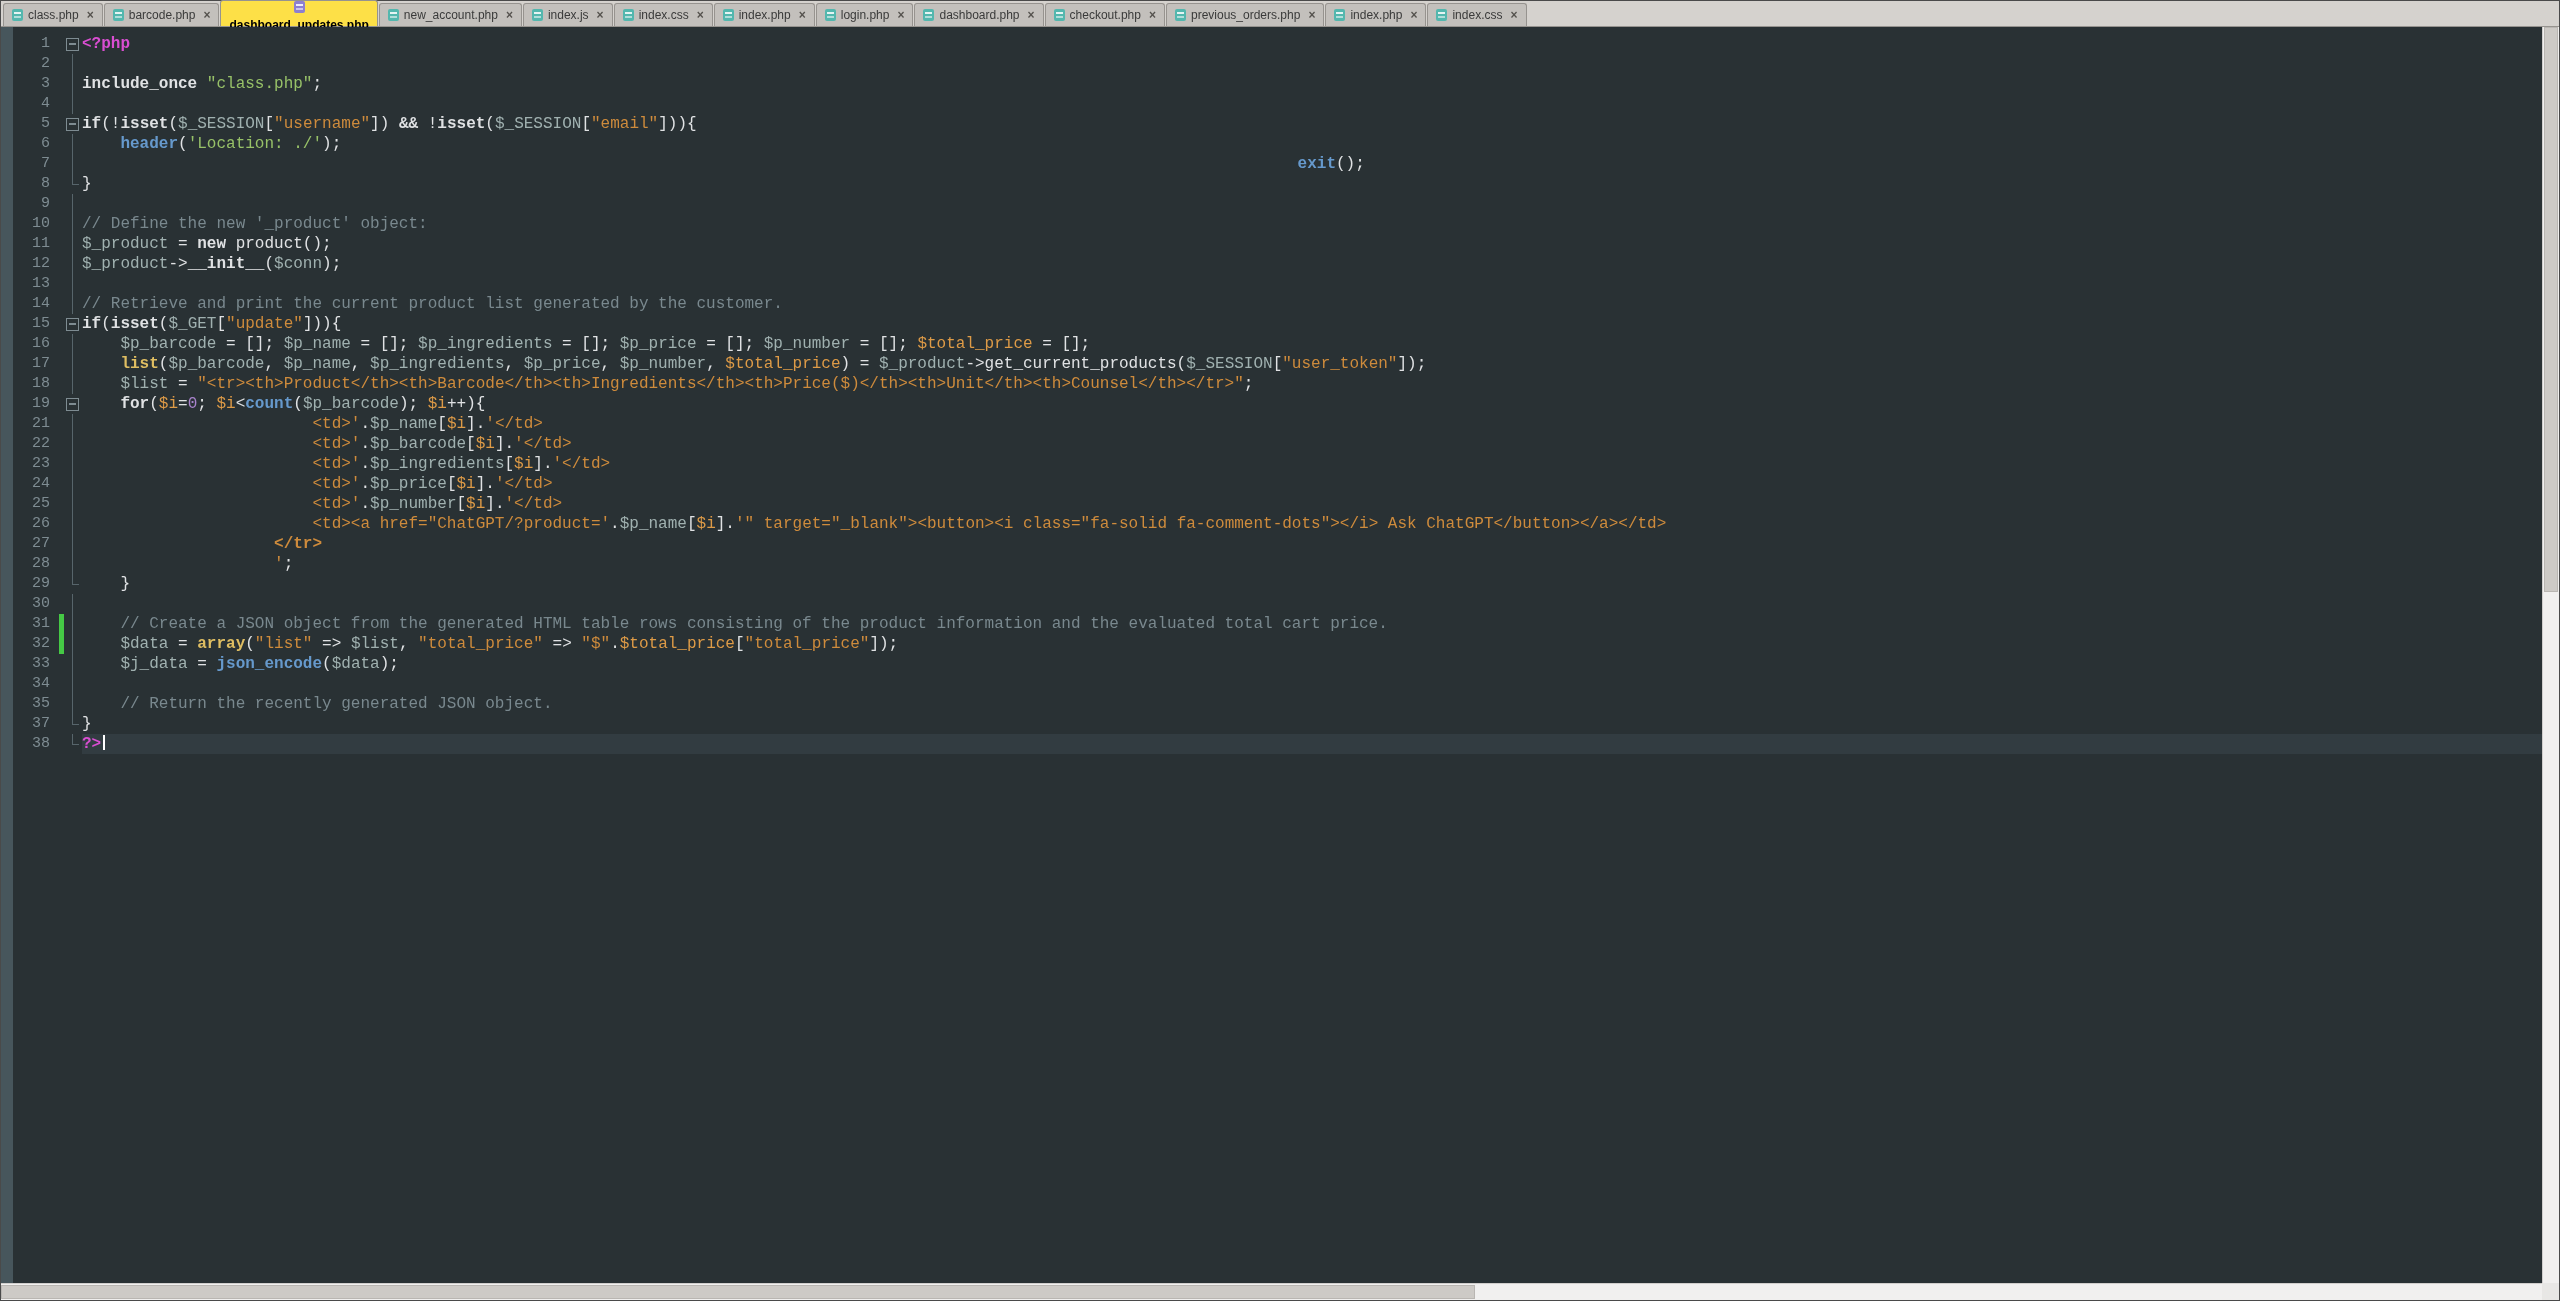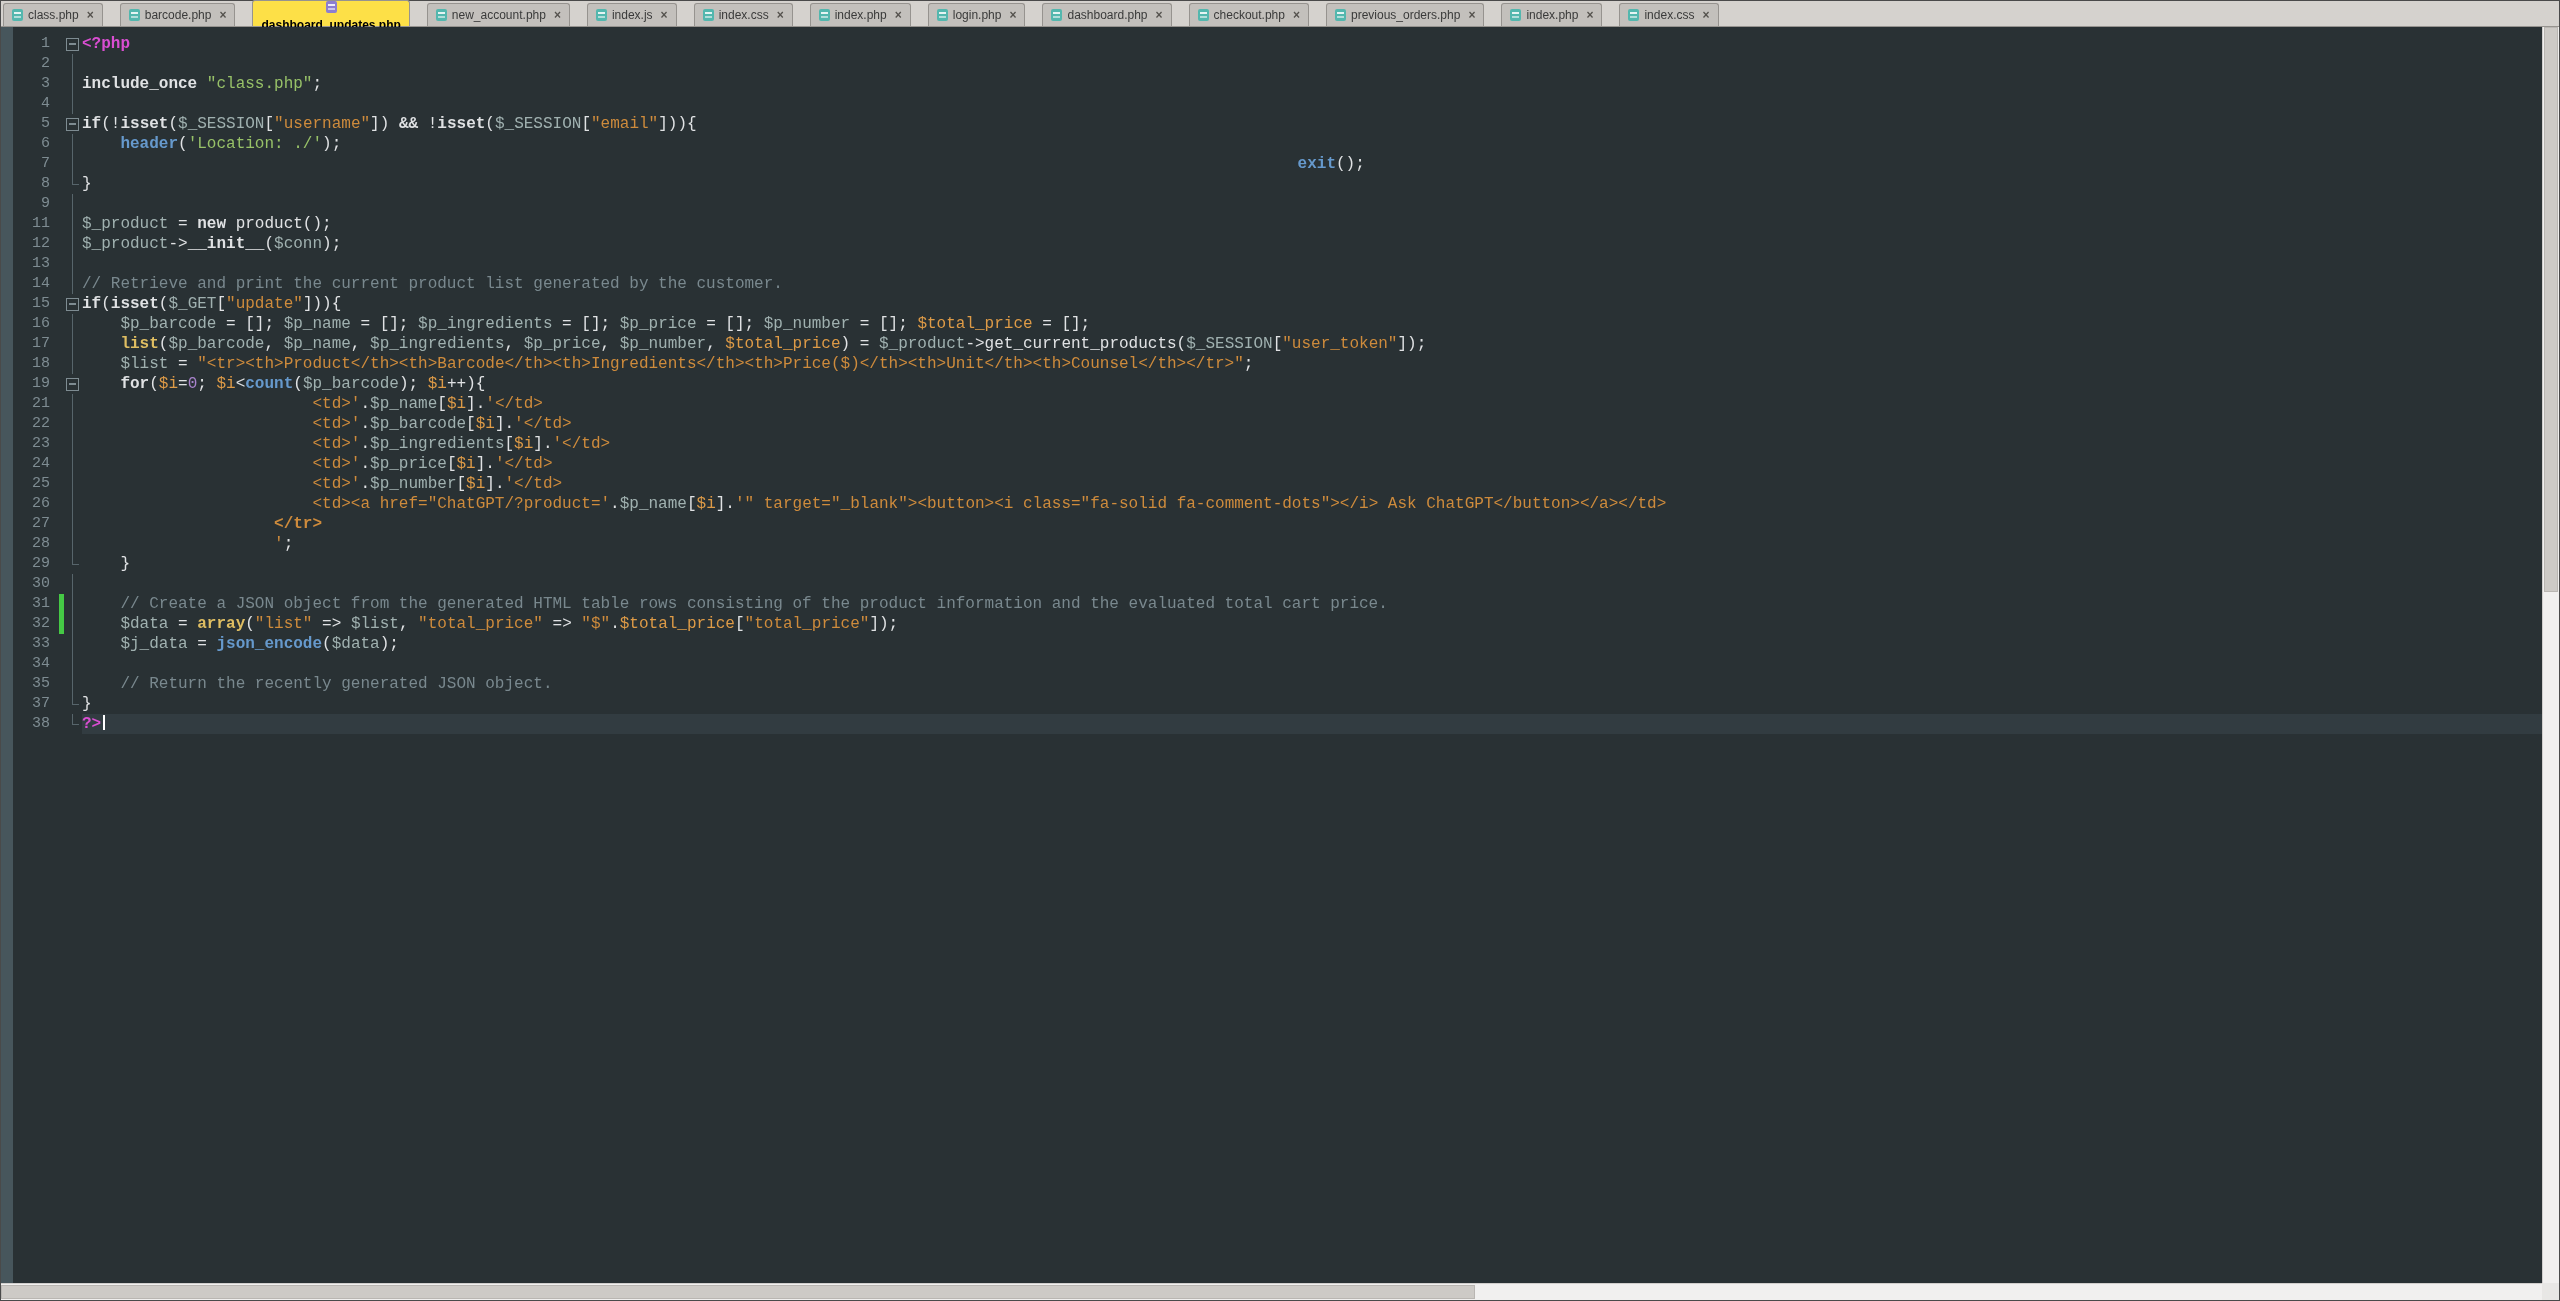--- a/index.html
+++ b/index.html
@@ -4,21 +4,21 @@
 <style>
   * { margin:0; padding:0; box-sizing:border-box; }
   html,body { width:2560px; height:1301px; overflow:hidden; background:#293134;
               font-family:"Liberation Sans", sans-serif; }
   #app { position:relative; width:2560px; height:1301px; background:#293134;
          border:1px solid #4a4a4a; }
 
   
   .tab-bar { position:absolute; top:0; left:0; right:0; height:26px;
              background:#D5D2CE; border-bottom:1px solid #96938f;
-             display:flex; align-items:flex-end; padding-left:2px;gap:16px; }
+             display:flex; align-items:flex-end; padding-left:2px; }
   .tab { display:inline-flex; align-items:center; gap:5px; height:23px;
          padding:0 8px; background:#C3C0BC; border:1px solid #96938f;
          border-bottom:none; margin-right:1px; font-size:12px; color:#3a3a3a;
          border-radius:3px 3px 0 0; white-space:nowrap; cursor:default; }
   .tab.active { background:#fde047; color:#000; height:26px; font-weight:bold;flex-direction:column; }
   .file-icon { width:11px; height:12px; background:#53B7AE; border-radius:2px;
                position:relative; flex:none; }
   .file-icon::before { content:''; position:absolute; left:2px; top:3px; right:2px;
                        height:2px; background:rgba(255,255,255,.85); }
   .file-icon::after  { content:''; position:absolute; left:2px; top:7px; right:2px;
@@ -161,20 +161,21 @@
     <div class="code-area">
         <div class="row"><span class="m-num">1</span><span class="m-change"></span><span class="m-fold start"></span><span class="code"><span class="t-mag">&lt;?php</span></span></div>
         <div class="row"><span class="m-num">2</span><span class="m-change"></span><span class="m-fold mid"></span><span class="code"></span></div>
         <div class="row"><span class="m-num">3</span><span class="m-change"></span><span class="m-fold mid"></span><span class="code"><span class="t-k">include_once</span><span class="t-d"> </span><span class="t-sg">"class.php"</span><span class="t-d">;</span></span></div>
         <div class="row"><span class="m-num">4</span><span class="m-change"></span><span class="m-fold mid"></span><span class="code"></span></div>
         <div class="row"><span class="m-num">5</span><span class="m-change"></span><span class="m-fold start"></span><span class="code"><span class="t-k">if</span><span class="t-d">(</span><span class="t-d">!</span><span class="t-k">isset</span><span class="t-d">(</span><span class="t-v">$_SESSION</span><span class="t-d">[</span><span class="t-so">"username"</span><span class="t-d">])</span><span class="t-d"> </span><span class="t-k">&amp;&amp;</span><span class="t-d"> </span><span class="t-d">!</span><span class="t-k">isset</span><span class="t-d">(</span><span class="t-v">$_SESSION</span><span class="t-d">[</span><span class="t-so">"email"</span><span class="t-d">])){</span></span></div>
         <div class="row"><span class="m-num">6</span><span class="m-change"></span><span class="m-fold mid"></span><span class="code" style="padding-left: 4ch;"><span class="t-fn">header</span><span class="t-d">(</span><span class="t-sg">'Location: ./'</span><span class="t-d">);</span></span></div>
         <div class="row"><span class="m-num">7</span><span class="m-change"></span><span class="m-fold mid"></span><span class="code" style="padding-left: 4ch; text-align: center;"><span class="t-fn">exit</span><span class="t-d">();</span></span></div>
         <div class="row"><span class="m-num">8</span><span class="m-change"></span><span class="m-fold end"></span><span class="code"><span class="t-d">}</span></span></div>
         <div class="row"><span class="m-num">9</span><span class="m-change"></span><span class="m-fold mid"></span><span class="code"></span></div>
+        <div class="row"><span class="m-num">10</span><span class="m-change"></span><span class="m-fold mid"></span><span class="code"><span class="t-c">// Define the new '_product' object:</span></span></div>
         <div class="row"><span class="m-num">11</span><span class="m-change"></span><span class="m-fold mid"></span><span class="code"><span class="t-v">$_product</span><span class="t-d"> = </span><span class="t-k">new</span><span class="t-d"> product();</span></span></div>
         <div class="row"><span class="m-num">12</span><span class="m-change"></span><span class="m-fold mid"></span><span class="code"><span class="t-v">$_product</span><span class="t-d">-&gt;</span><span class="t-k">__init__</span><span class="t-d">(</span><span class="t-v">$conn</span><span class="t-d">);</span></span></div>
         <div class="row"><span class="m-num">13</span><span class="m-change"></span><span class="m-fold mid"></span><span class="code"></span></div>
         <div class="row"><span class="m-num">14</span><span class="m-change"></span><span class="m-fold mid"></span><span class="code"><span class="t-c">// Retrieve and print the current product list generated by the customer.</span></span></div>
         <div class="row"><span class="m-num">15</span><span class="m-change"></span><span class="m-fold start"></span><span class="code"><span class="t-k">if</span><span class="t-d">(</span><span class="t-k">isset</span><span class="t-d">(</span><span class="t-v">$_GET</span><span class="t-d">[</span><span class="t-so">"update"</span><span class="t-d">])){</span></span></div>
         <div class="row"><span class="m-num">16</span><span class="m-change"></span><span class="m-fold mid"></span><span class="code" style="padding-left: 4ch;"><span class="t-v">$p_barcode</span><span class="t-d"> = []; </span><span class="t-v">$p_name</span><span class="t-d"> = []; </span><span class="t-v">$p_ingredients</span><span class="t-d"> = []; </span><span class="t-v">$p_price</span><span class="t-d"> = []; </span><span class="t-v">$p_number</span><span class="t-d"> = []; </span><span class="t-vo">$total_price</span><span class="t-d"> = [];</span></span></div>
         <div class="row"><span class="m-num">17</span><span class="m-change"></span><span class="m-fold mid"></span><span class="code" style="padding-left: 4ch;"><span class="t-k2">list</span><span class="t-d">(</span><span class="t-v">$p_barcode</span><span class="t-d">, </span><span class="t-v">$p_name</span><span class="t-d">, </span><span class="t-v">$p_ingredients</span><span class="t-d">, </span><span class="t-v">$p_price</span><span class="t-d">, </span><span class="t-v">$p_number</span><span class="t-d">, </span><span class="t-vo">$total_price</span><span class="t-d">) = </span><span class="t-v">$_product</span><span class="t-d">-&gt;</span><span class="t-d">get_current_products</span><span class="t-d">(</span><span class="t-v">$_SESSION</span><span class="t-d">[</span><span class="t-so">"user_token"</span><span class="t-d">]);</span></span></div>
         <div class="row"><span class="m-num">18</span><span class="m-change"></span><span class="m-fold mid"></span><span class="code" style="padding-left: 4ch;"><span class="t-v">$list</span><span class="t-d"> = </span><span class="t-so">"&lt;tr&gt;&lt;th&gt;Product&lt;/th&gt;&lt;th&gt;Barcode&lt;/th&gt;&lt;th&gt;Ingredients&lt;/th&gt;&lt;th&gt;Price($)&lt;/th&gt;&lt;th&gt;Unit&lt;/th&gt;&lt;th&gt;Counsel&lt;/th&gt;&lt;/tr&gt;"</span><span class="t-d">;</span></span></div>
         <div class="row"><span class="m-num">19</span><span class="m-change"></span><span class="m-fold start"></span><span class="code" style="padding-left: 4ch;"><span class="t-k">for</span><span class="t-d">(</span><span class="t-vo">$i</span><span class="t-d">=</span><span class="t-n">0</span><span class="t-d">; </span><span class="t-vo">$i</span><span class="t-d">&lt;</span><span class="t-fn">count</span><span class="t-d">(</span><span class="t-v">$p_barcode</span><span class="t-d">); </span><span class="t-vo">$i</span><span class="t-d">++){</span></span></div>
         <div class="row"><span class="m-num">21</span><span class="m-change"></span><span class="m-fold mid"></span><span class="code" style="padding-left: 24ch;"><span class="t-so">&lt;td&gt;'</span><span class="t-d">.</span><span class="t-v">$p_name</span><span class="t-d">[</span><span class="t-vo">$i</span><span class="t-d">]</span><span class="t-d">.</span><span class="t-so">'&lt;/td&gt;</span></span></div>

